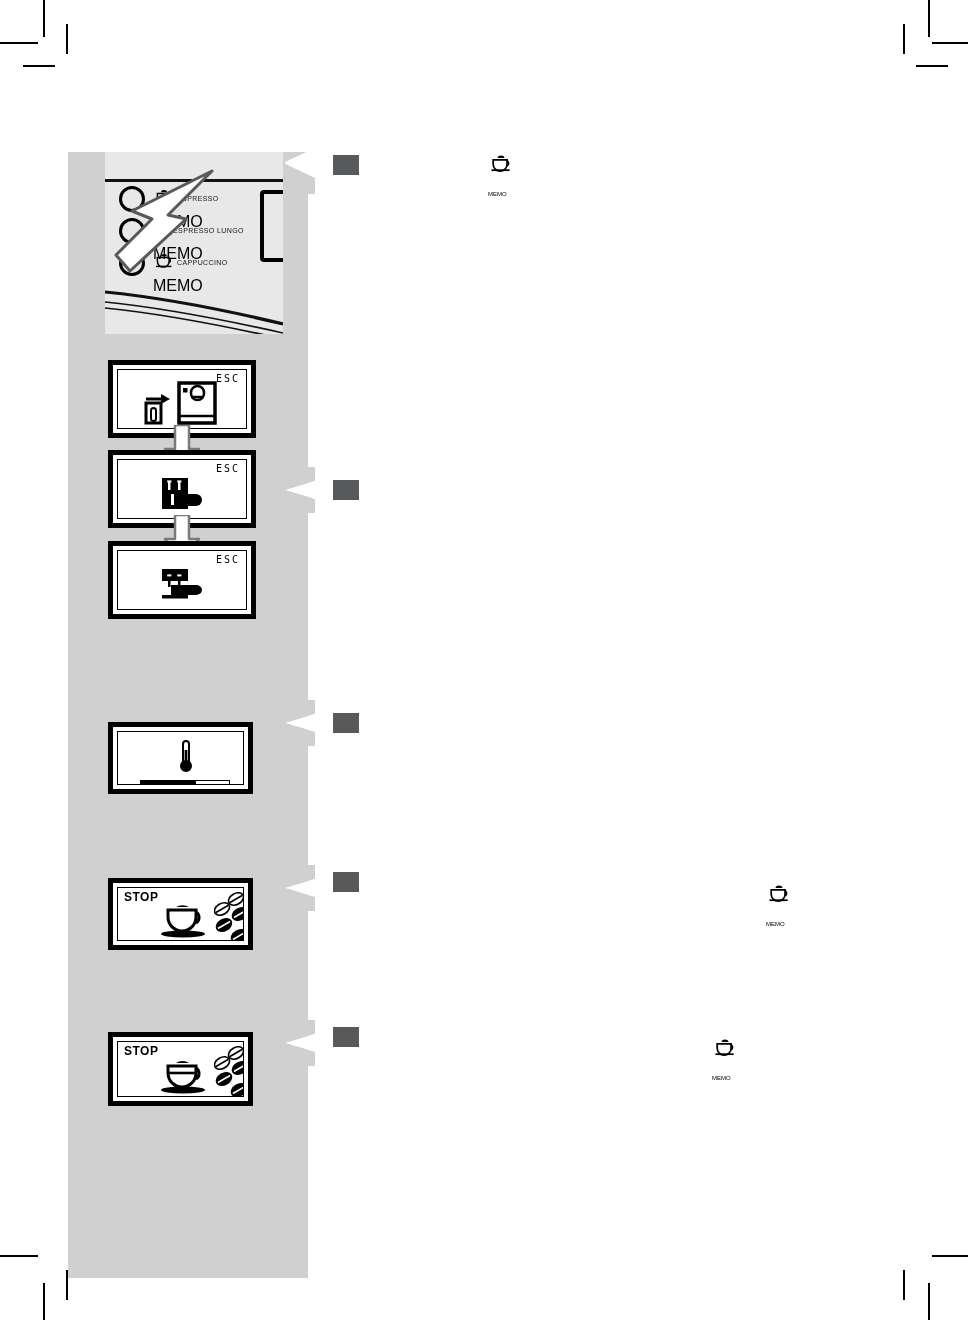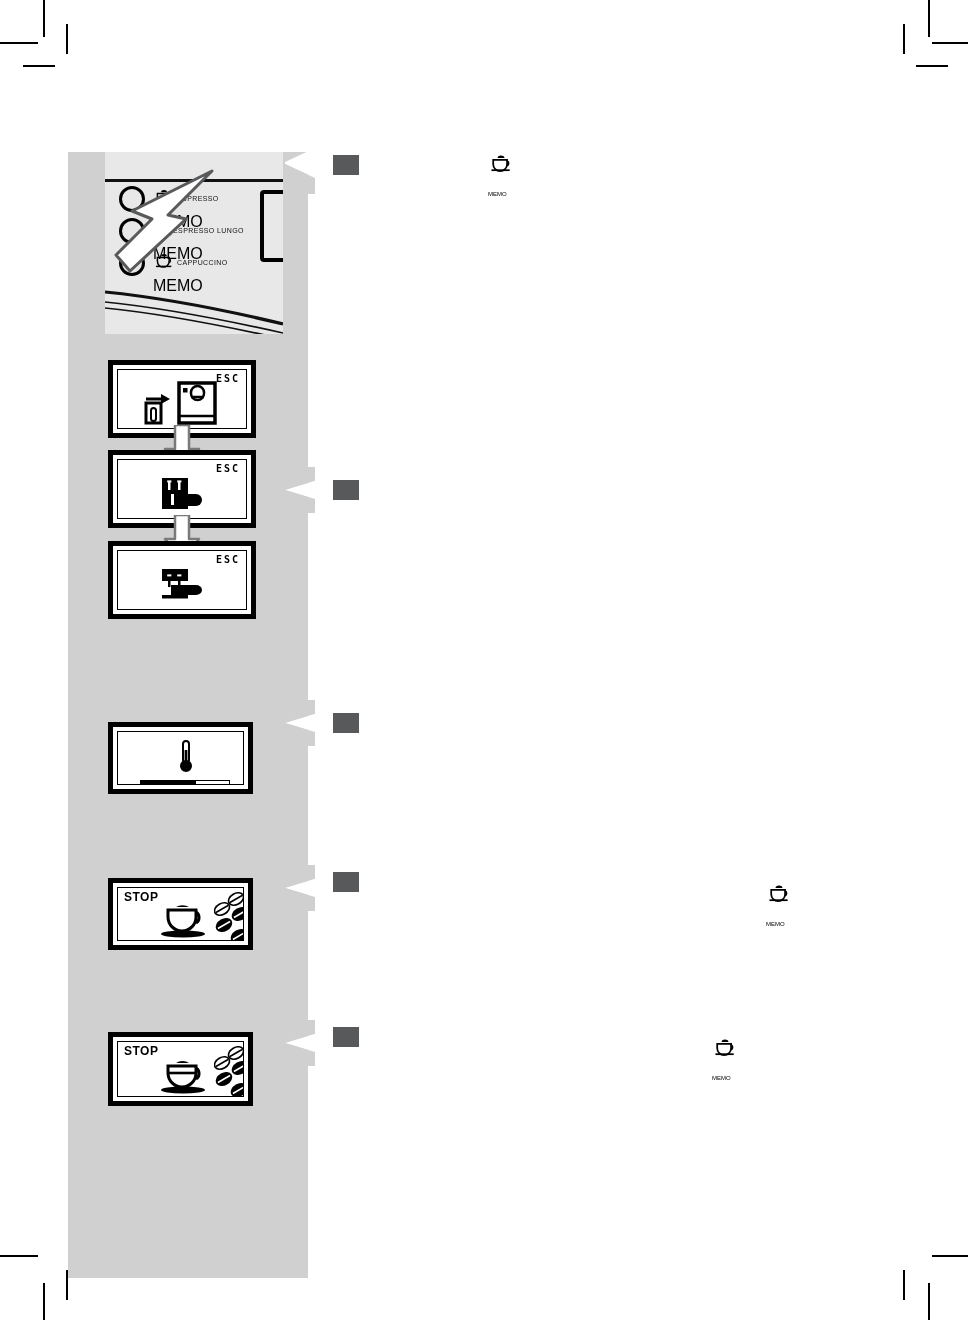--- a/index.html
+++ b/index.html
@@ -39,21 +39,21 @@
 
   
   .lcd{
     position:absolute;background:#ffffff;border:5px solid #000;box-sizing:border-box;
   }
   .lcd .inner{
     position:absolute;left:4px;top:4px;right:4px;bottom:4px;
     border:1.5px solid #000;box-sizing:border-box;background:#fff;overflow:hidden;
   }
   .esc{
-    position:absolute;right:6px;top:3px;font-size:10px;font-weight:bold;
+    position:absolute;right:6px;top:3px;font-size:10px;font-weight:normal;
     letter-spacing:2px;color:#000;font-family:"DejaVu Sans Mono",monospace;
   }
   .stop{
     position:absolute;left:6px;top:2px;font-size:12px;font-weight:bold;
     letter-spacing:.5px;color:#000;font-family:"Liberation Sans",sans-serif;
   }
 
   
   .stepdown{position:absolute;width:38px;height:46px;}
 

